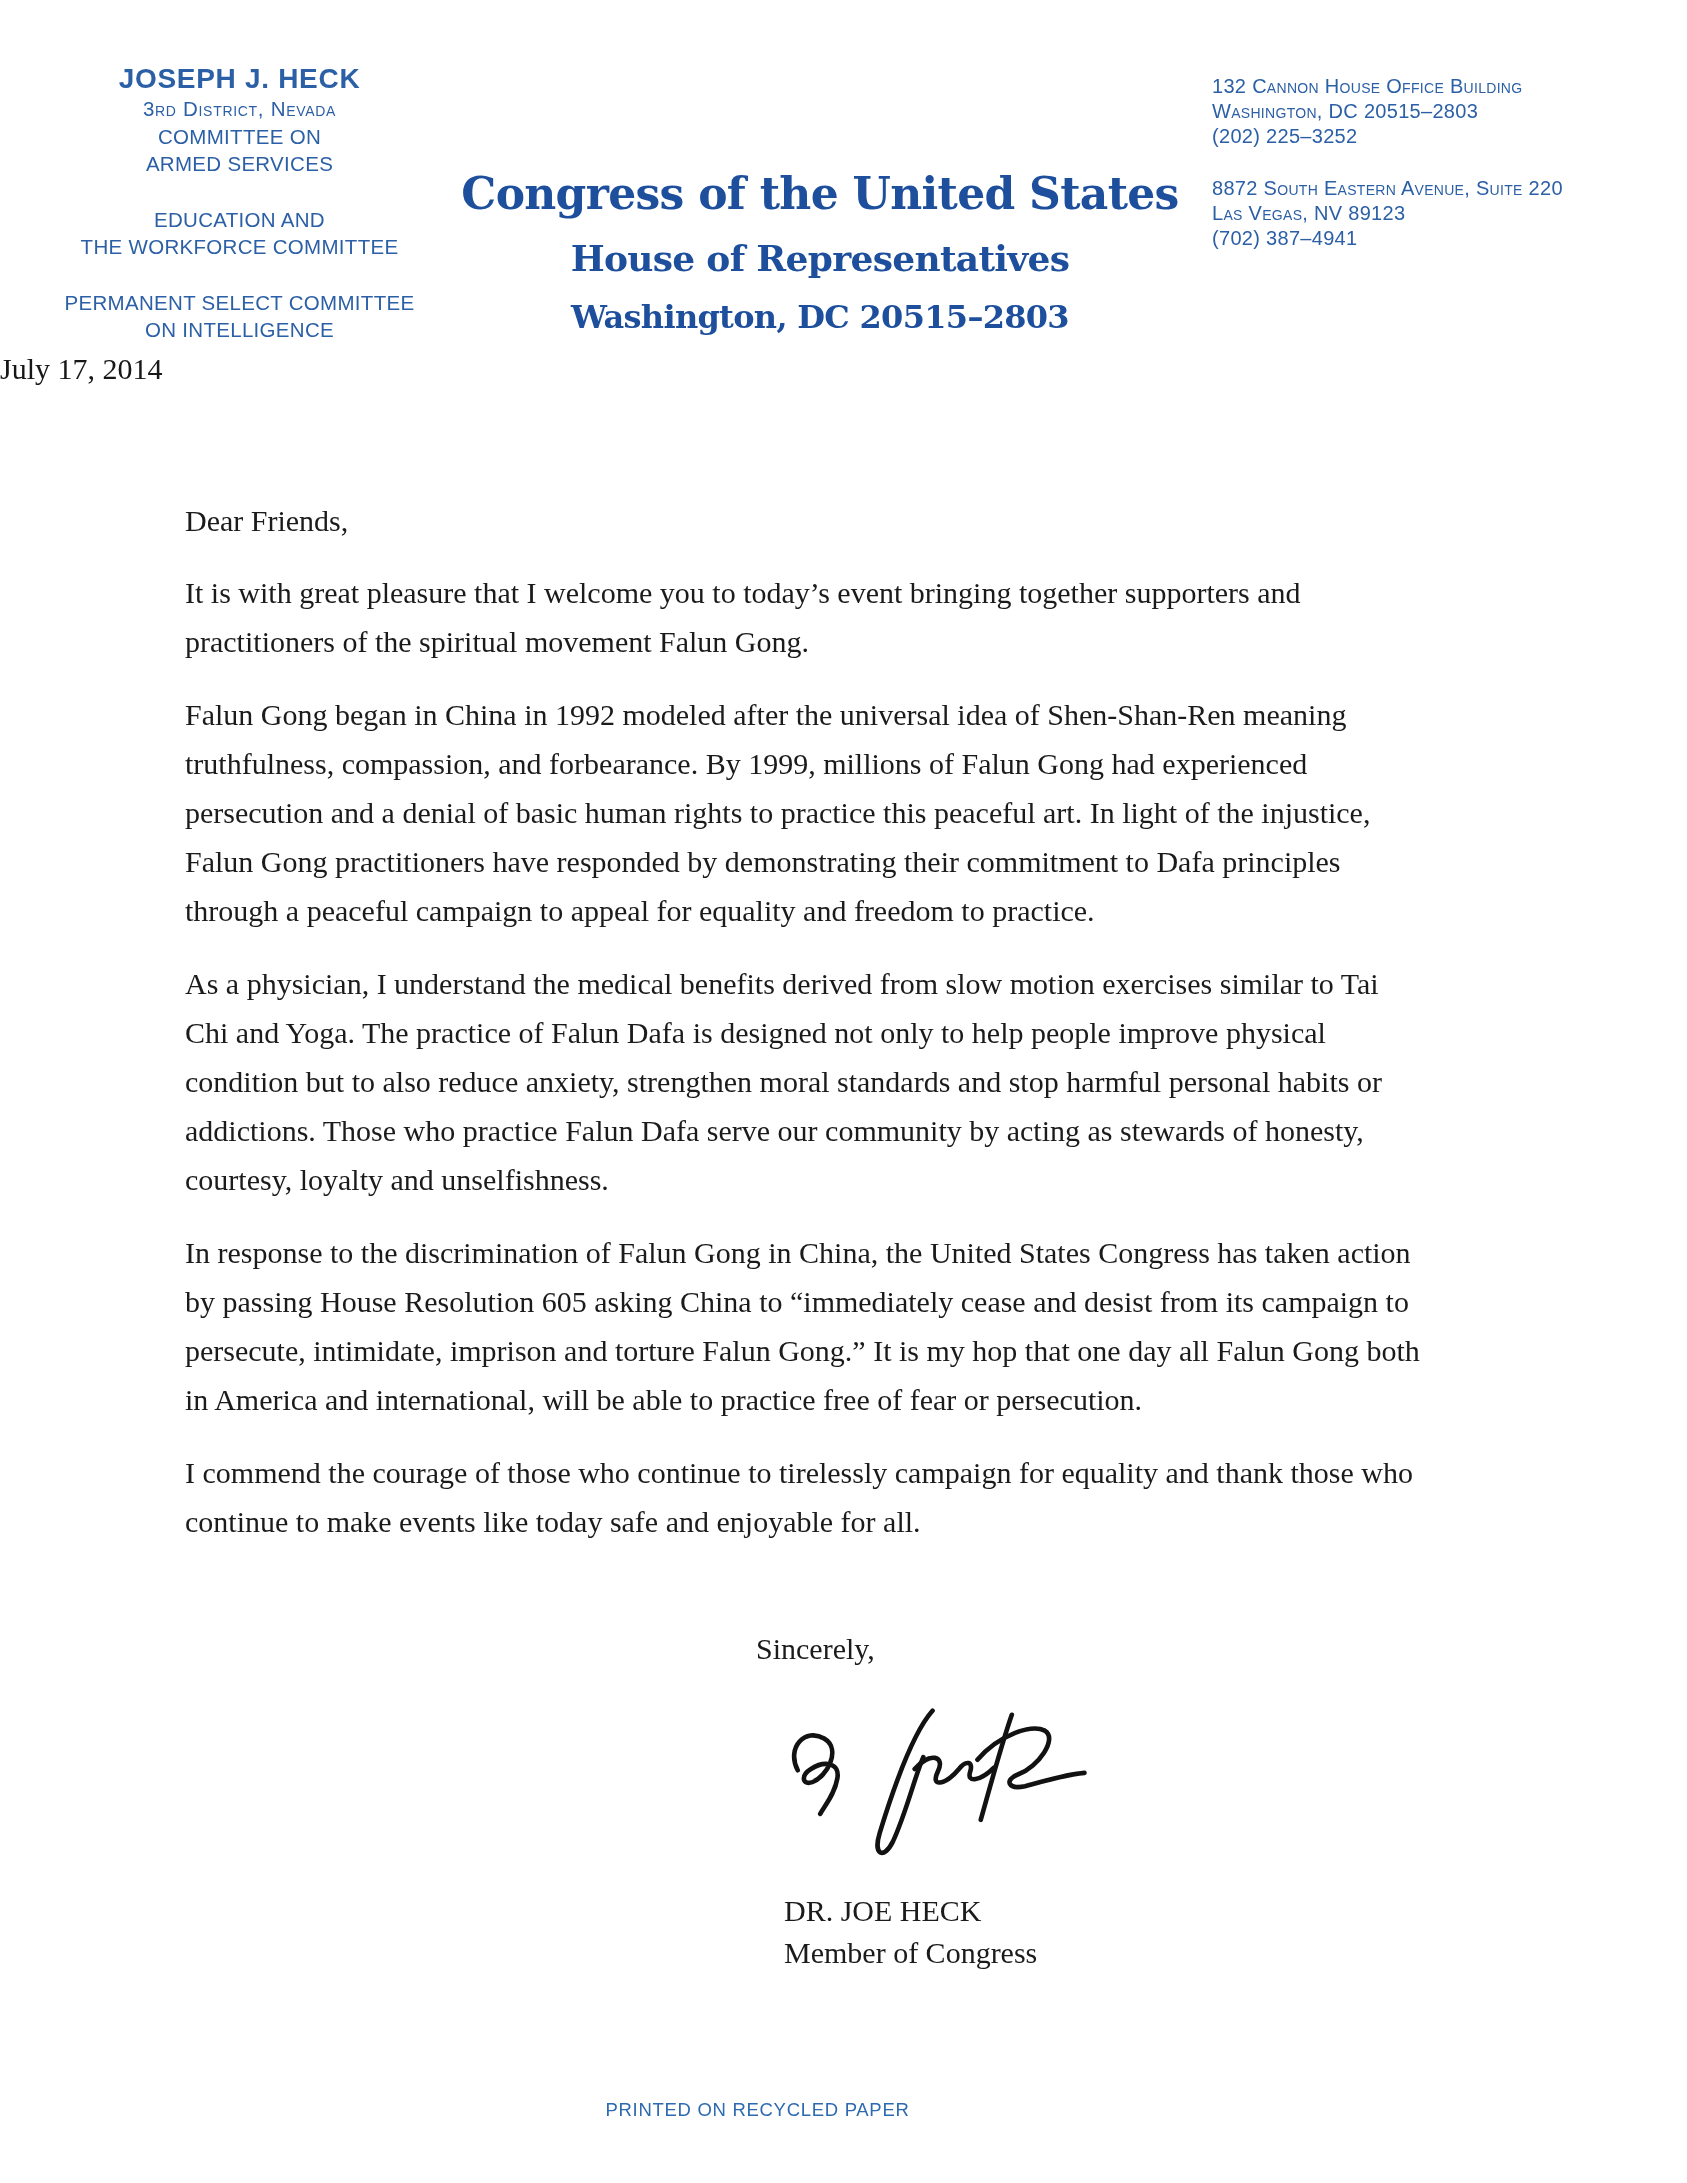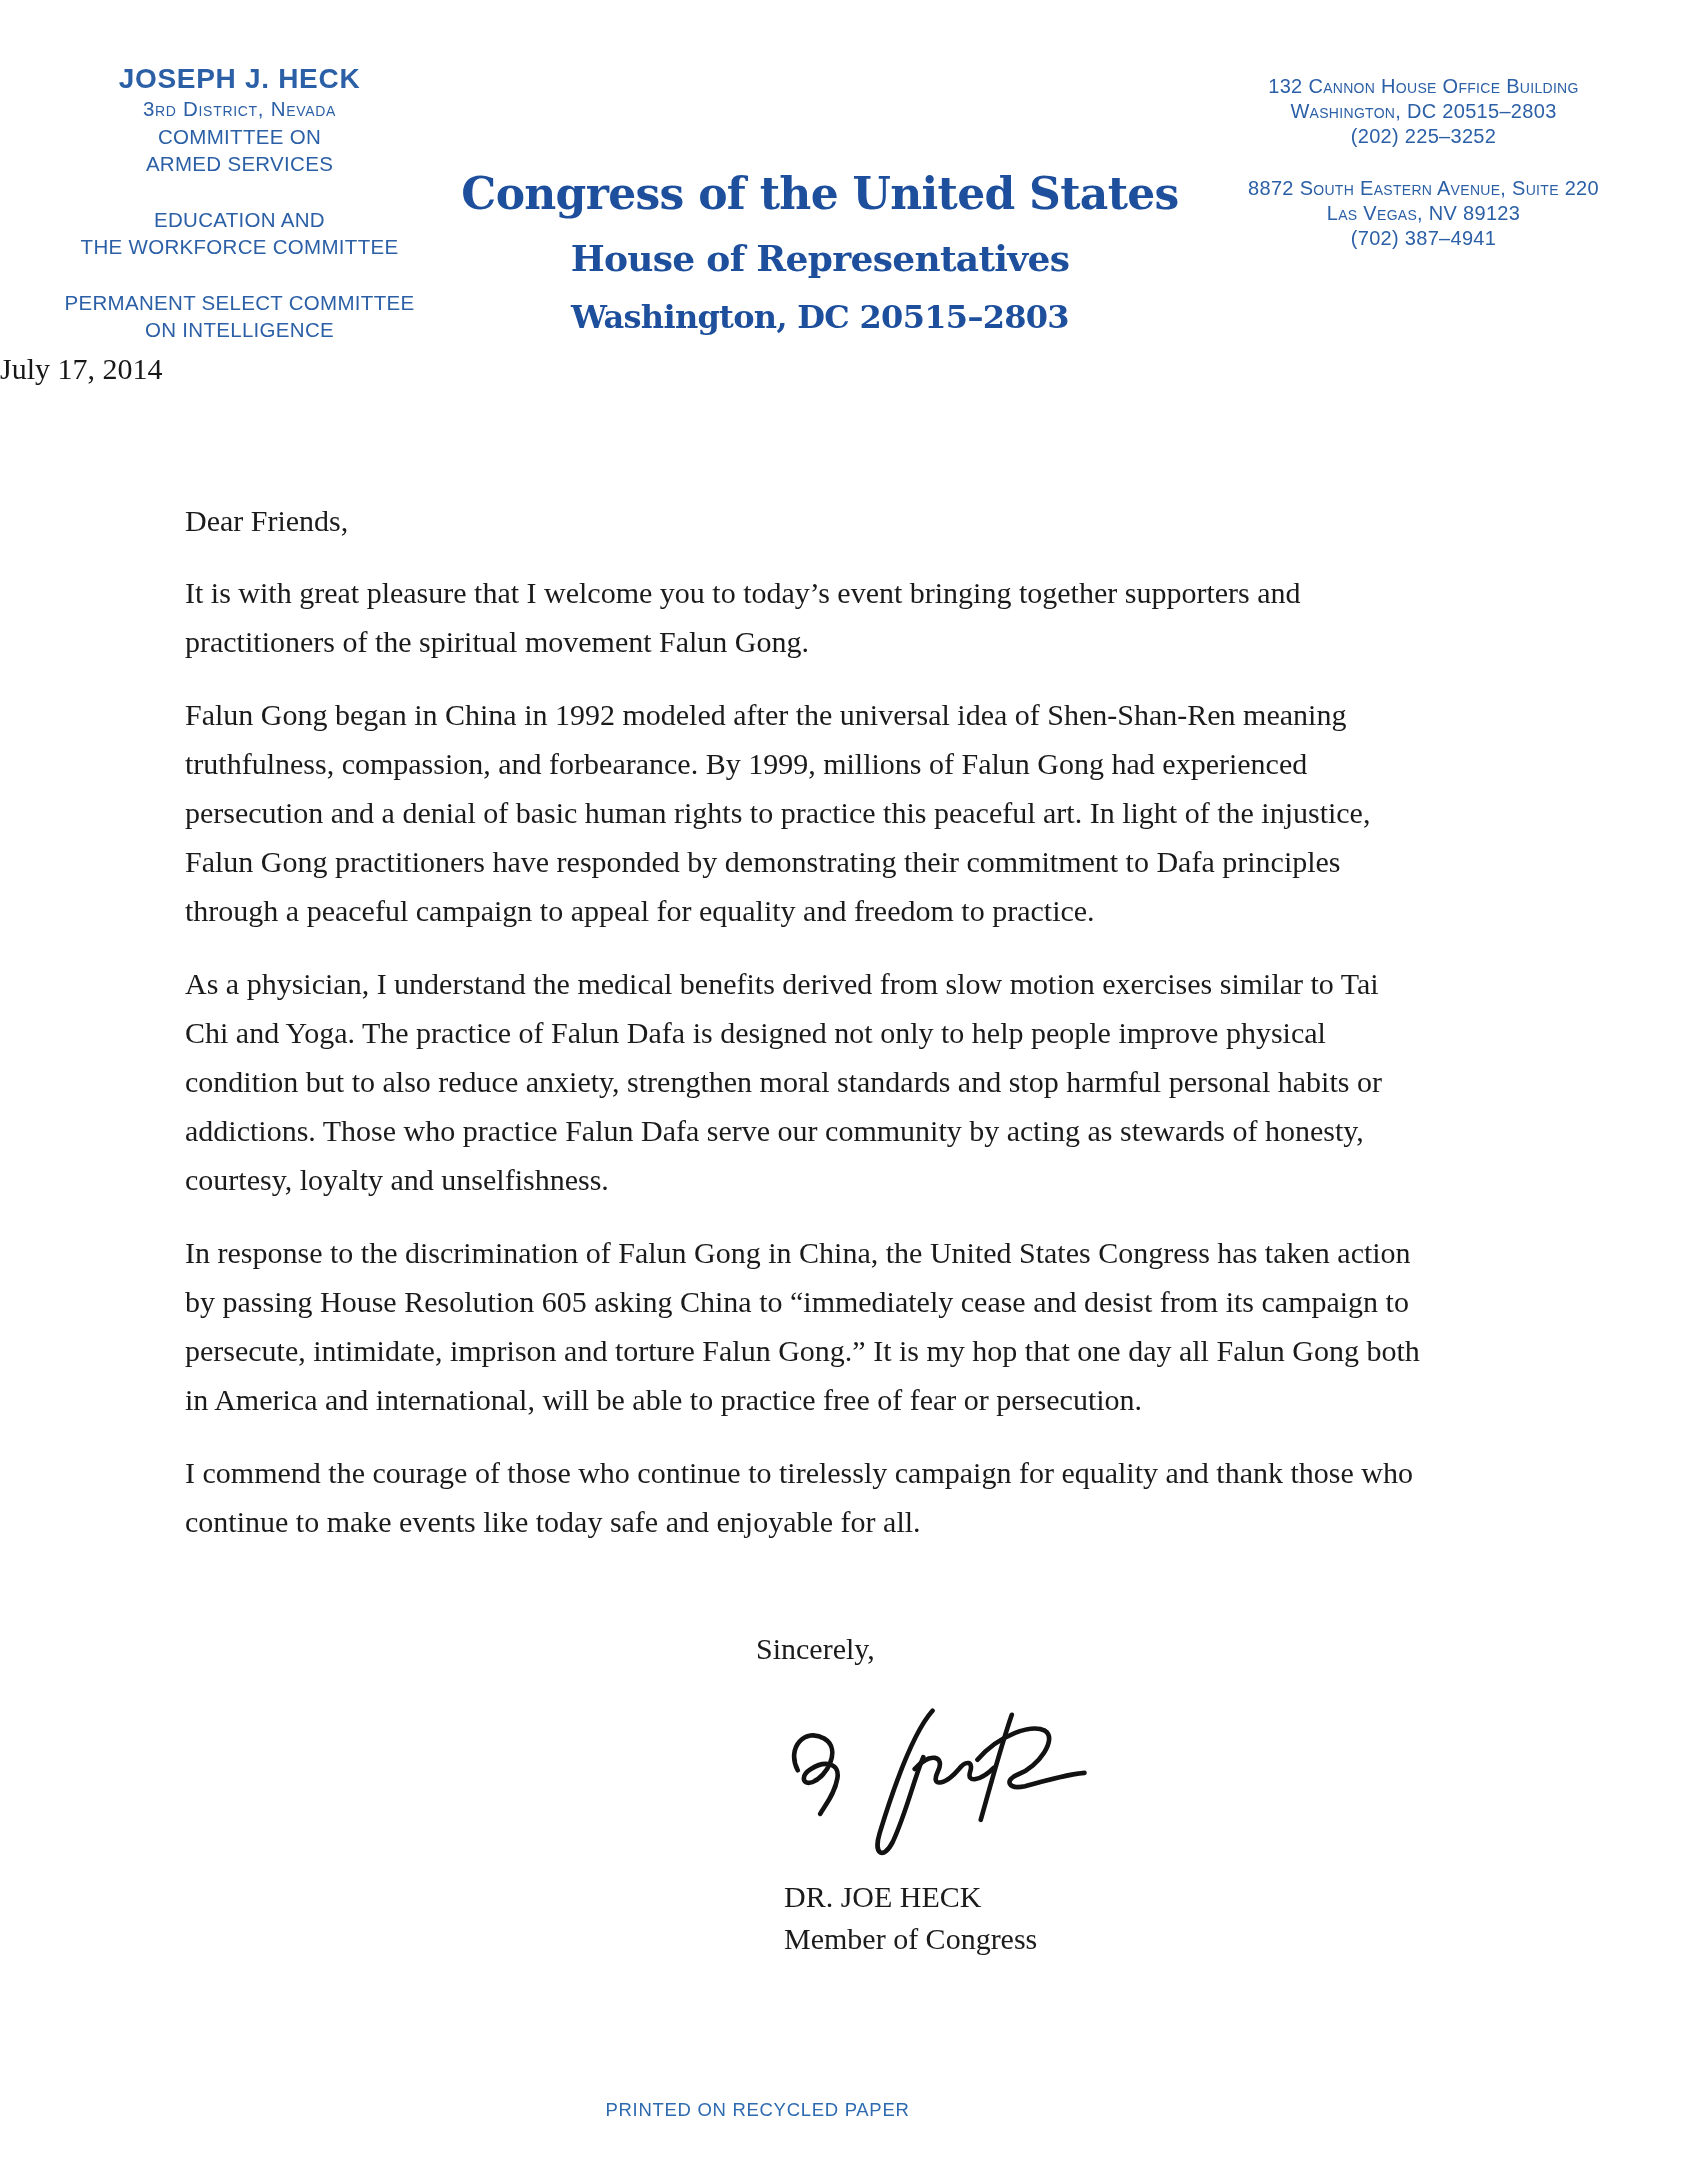--- a/index.html
+++ b/index.html
@@ -76,21 +76,20 @@
     position: absolute;
     top: 352px; left: 0; width: 1561px;
     font-family: "Liberation Serif", serif;
     font-size: 30px;
     color: #171717;
   }
 
   .lh-right {
     position: absolute;
     top: 74px; right: 52px; width: 423px;
-    text-align: center;
     font-family: "Liberation Sans", sans-serif;
     font-variant: small-caps;
     color: #2b5fa6;
   }
   .office { font-size: 20px; line-height: 25px; letter-spacing: 0.3px; }
   .office + .office { margin-top: 26.5px; }
 
   
   .letter-body {
     position: absolute;
@@ -98,21 +97,21 @@
     font-size: 30px;
     line-height: 49px;
     text-align: left;
   }
   .greeting { margin: 0 0 22.5px 0; }
   .para { margin: 0 0 24px 0; }
 
   .closing-block { margin-top: 78px; margin-left: 570px; }
   .closing-salutation { margin: 1px; }
   .signature { margin: 18.5px 0 0 24px; display: block; }
-  .signer { margin-top: 0; margin-left: 29px; line-height: 42px; }
+  .signer { margin-top: 14px; margin-left: 29px; line-height: 42px; }
   .signer-name, .signer-title { display: block; }
 
   
   .footer {
     position: absolute;
     top: 2099px; left: 0; width: 1515px;
     text-align: center;
     font-family: "Liberation Sans", sans-serif;
     font-size: 18.5px;
     letter-spacing: 0.7px;

